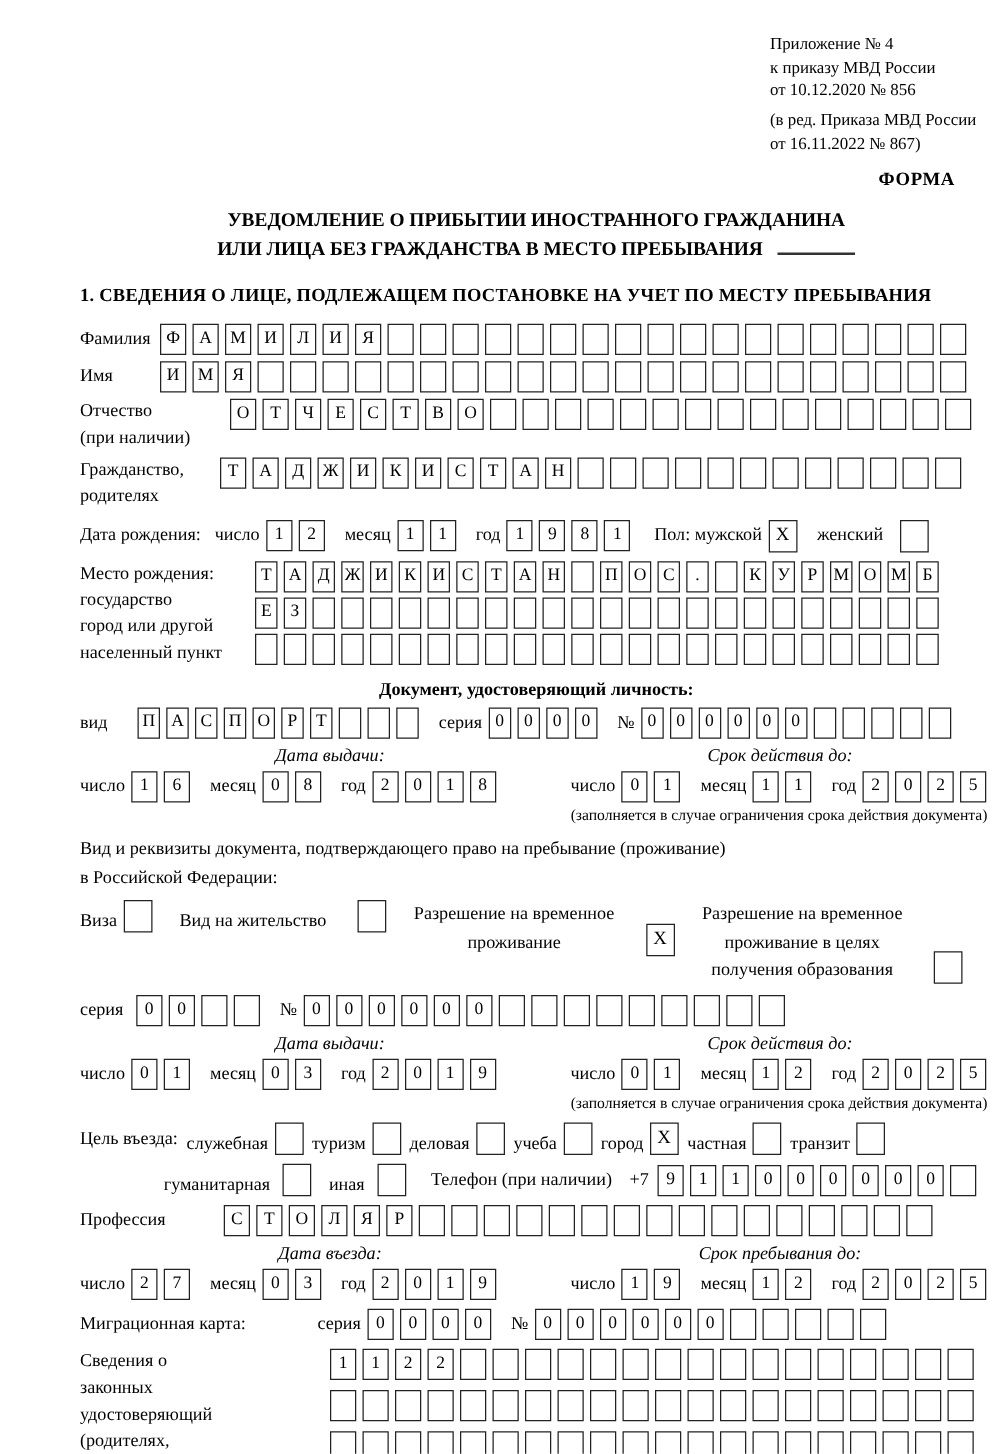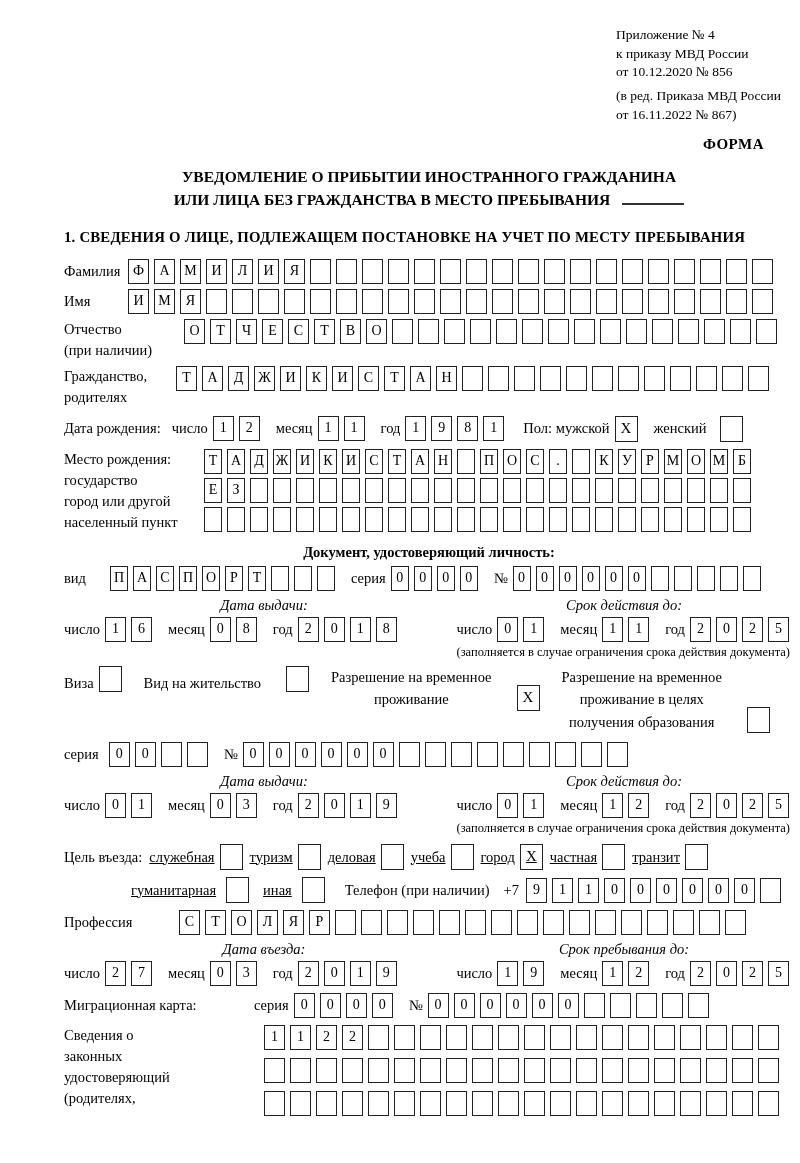--- a/index.html
+++ b/index.html
@@ -62,21 +62,21 @@
 
   .intro { margin-top:8px; line-height:1.6; }
 
   .stay-opts { display:flex; align-items:flex-start; margin-top:6px; }
   .opt { display:flex; align-items:flex-end; }
   .opt .chk { margin-left:9px; }
   .optlbl { text-align:center; line-height:1.55; }
   .ml18 { margin-left:18px; } .ml22 { margin-left:22px;gap:16px; }
 
   .purpose { display:flex; align-items:center; margin-top:8px; }
-  .popt { display:flex; align-items:center; margin-left:7px;text-decoration:underline; }
+  .popt { display:flex; align-items:flex-end; margin-left:7px; }
   .popt .chk { margin-left:5px; }
   .ind { width:60px; flex:none; }
   .phone-lbl { margin-left:20px; margin-right:14px; }
   .plus7 { margin-right:7px; }
 </style>
 </head>
 <body>
 
 <div class="page">
 
@@ -415,20 +415,24 @@
       <span class="boxes">
           <span class="cell">2</span>
           <span class="cell">0</span>
           <span class="cell">2</span>
           <span class="cell">5</span>
         </span>
     </div>
   </div>
   <div class="note">(заполняется в случае ограничения срока действия документа)</div>
 
+  <div class="intro">
+    <div>Вид и реквизиты документа, подтверждающего право на пребывание (проживание)</div>
+    <div>в Российской Федерации:</div>
+  </div>
 
   <div class="stay-opts">
     <div class="opt">
       <span>Виза</span>
       <span class="chk" style="margin-left:5px;"></span>
     </div>
     <div class="opt ml22">
       <span>Вид на жительство</span>
       <span class="chk ml18"></span>
     </div>

